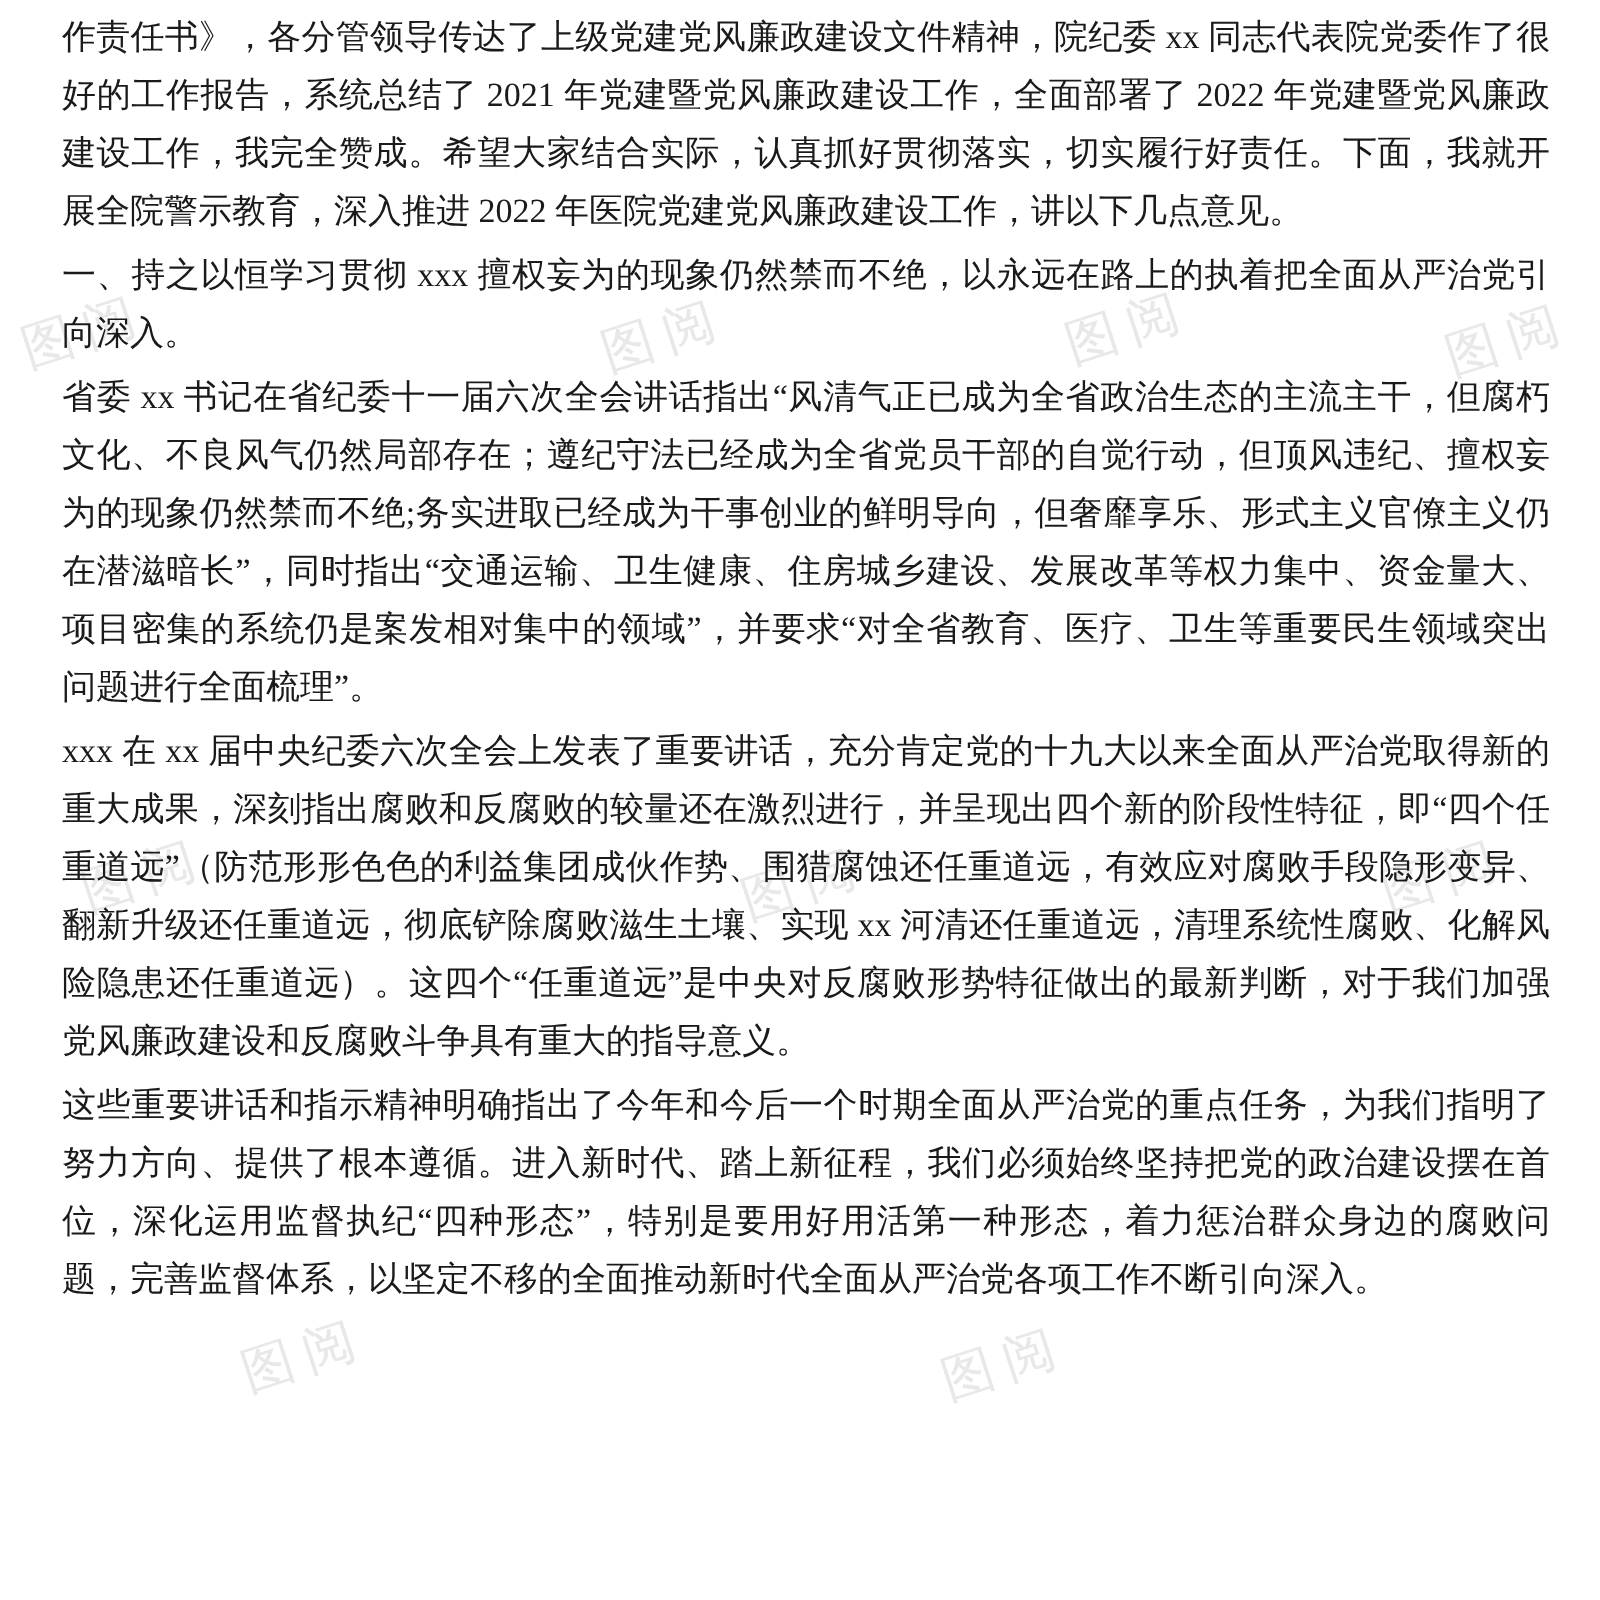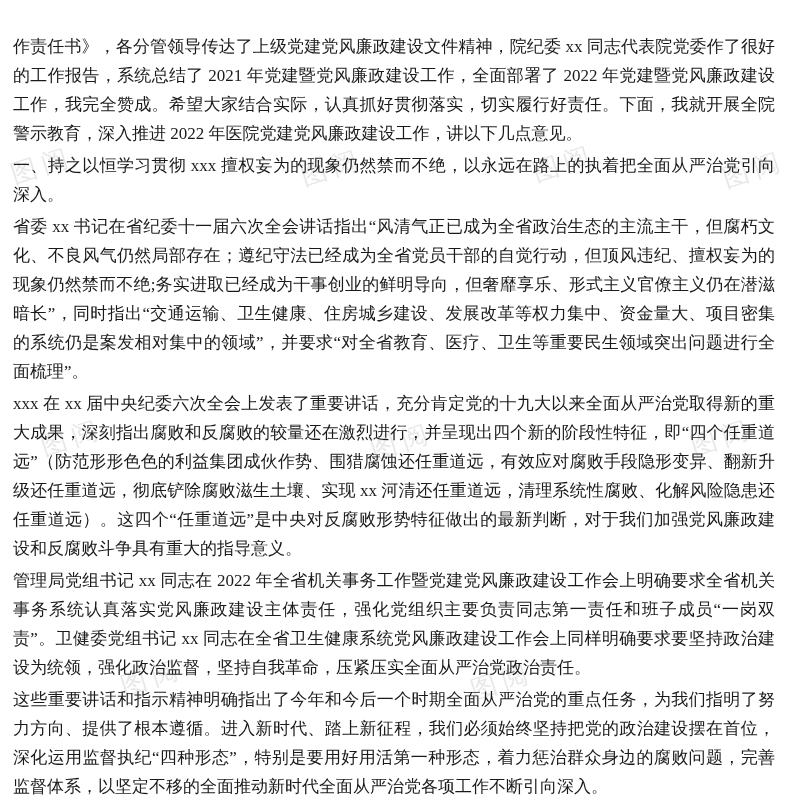--- a/index.html
+++ b/index.html
@@ -28,22 +28,21 @@
     color: #d9d9d9;
     opacity: 0.6;
     letter-spacing: 6px;
     transform: rotate(-18deg);
     white-space: nowrap;
     user-select: none;
   }
   .content {
     position: relative;
     z-index: 1;
-    padding: 4px 25px 0 13px;
-    margin-top: 28px;
+    padding: 4px 25px 0 31px;
   }
   .content p {
     font-size: 17px;
     line-height: 29px;
     color: #1a1a1a;
     text-align: justify;
     text-align-last: left;
     word-break: break-all;
     margin-bottom: 3px;
   }
@@ -63,17 +62,16 @@
     <span class="wm" style="left:690px; top:420px;">图阅</span>
     <span class="wm" style="left:120px; top:660px;">图阅</span>
     <span class="wm" style="left:470px; top:664px;">图阅</span>
   </div>
 
   <div class="content">
     <p>作责任书》，各分管领导传达了上级党建党风廉政建设文件精神，院纪委 xx 同志代表院党委作了很好的工作报告，系统总结了 2021 年党建暨党风廉政建设工作，全面部署了 2022 年党建暨党风廉政建设工作，我完全赞成。希望大家结合实际，认真抓好贯彻落实，切实履行好责任。下面，我就开展全院警示教育，深入推进 2022 年医院党建党风廉政建设工作，讲以下几点意见。</p>
     <p>一、持之以恒学习贯彻 xxx 擅权妄为的现象仍然禁而不绝，以永远在路上的执着把全面从严治党引向深入。</p>
     <p>省委 xx 书记在省纪委十一届六次全会讲话指出“风清气正已成为全省政治生态的主流主干，但腐朽文化、不良风气仍然局部存在；遵纪守法已经成为全省党员干部的自觉行动，但顶风违纪、擅权妄为的现象仍然禁而不绝;务实进取已经成为干事创业的鲜明导向，但奢靡享乐、形式主义官僚主义仍在潜滋暗长”，同时指出“交通运输、卫生健康、住房城乡建设、发展改革等权力集中、资金量大、项目密集的系统仍是案发相对集中的领域”，并要求“对全省教育、医疗、卫生等重要民生领域突出问题进行全面梳理”。</p>
     <p>xxx 在 xx 届中央纪委六次全会上发表了重要讲话，充分肯定党的十九大以来全面从严治党取得新的重大成果，深刻指出腐败和反腐败的较量还在激烈进行，并呈现出四个新的阶段性特征，即“四个任重道远”（防范形形色色的利益集团成伙作势、围猎腐蚀还任重道远，有效应对腐败手段隐形变异、翻新升级还任重道远，彻底铲除腐败滋生土壤、实现 xx 河清还任重道远，清理系统性腐败、化解风险隐患还任重道远）。这四个“任重道远”是中央对反腐败形势特征做出的最新判断，对于我们加强党风廉政建设和反腐败斗争具有重大的指导意义。</p>
-    <p>管理局党组书记 xx 同志在 2022 年全省机关事务工作暨党建党风廉政建设工作会上明确要求全省机关事务系统认真落实党风廉政建设主体责任，强化党组织主要负责同志第一责任和班子成员“一岗双责”。卫健委党组书记 xx 同志在全省卫生健康系统党风廉政建设工作会上同样明确要求要坚持政治建设为统领，强化政治监督，坚持自我革命，压紧压实全面从严治党政治责任。</p>
     <p>这些重要讲话和指示精神明确指出了今年和今后一个时期全面从严治党的重点任务，为我们指明了努力方向、提供了根本遵循。进入新时代、踏上新征程，我们必须始终坚持把党的政治建设摆在首位，深化运用监督执纪“四种形态”，特别是要用好用活第一种形态，着力惩治群众身边的腐败问题，完善监督体系，以坚定不移的全面推动新时代全面从严治党各项工作不断引向深入。</p>
   </div>
 
 </div>
 
 </body></html>

